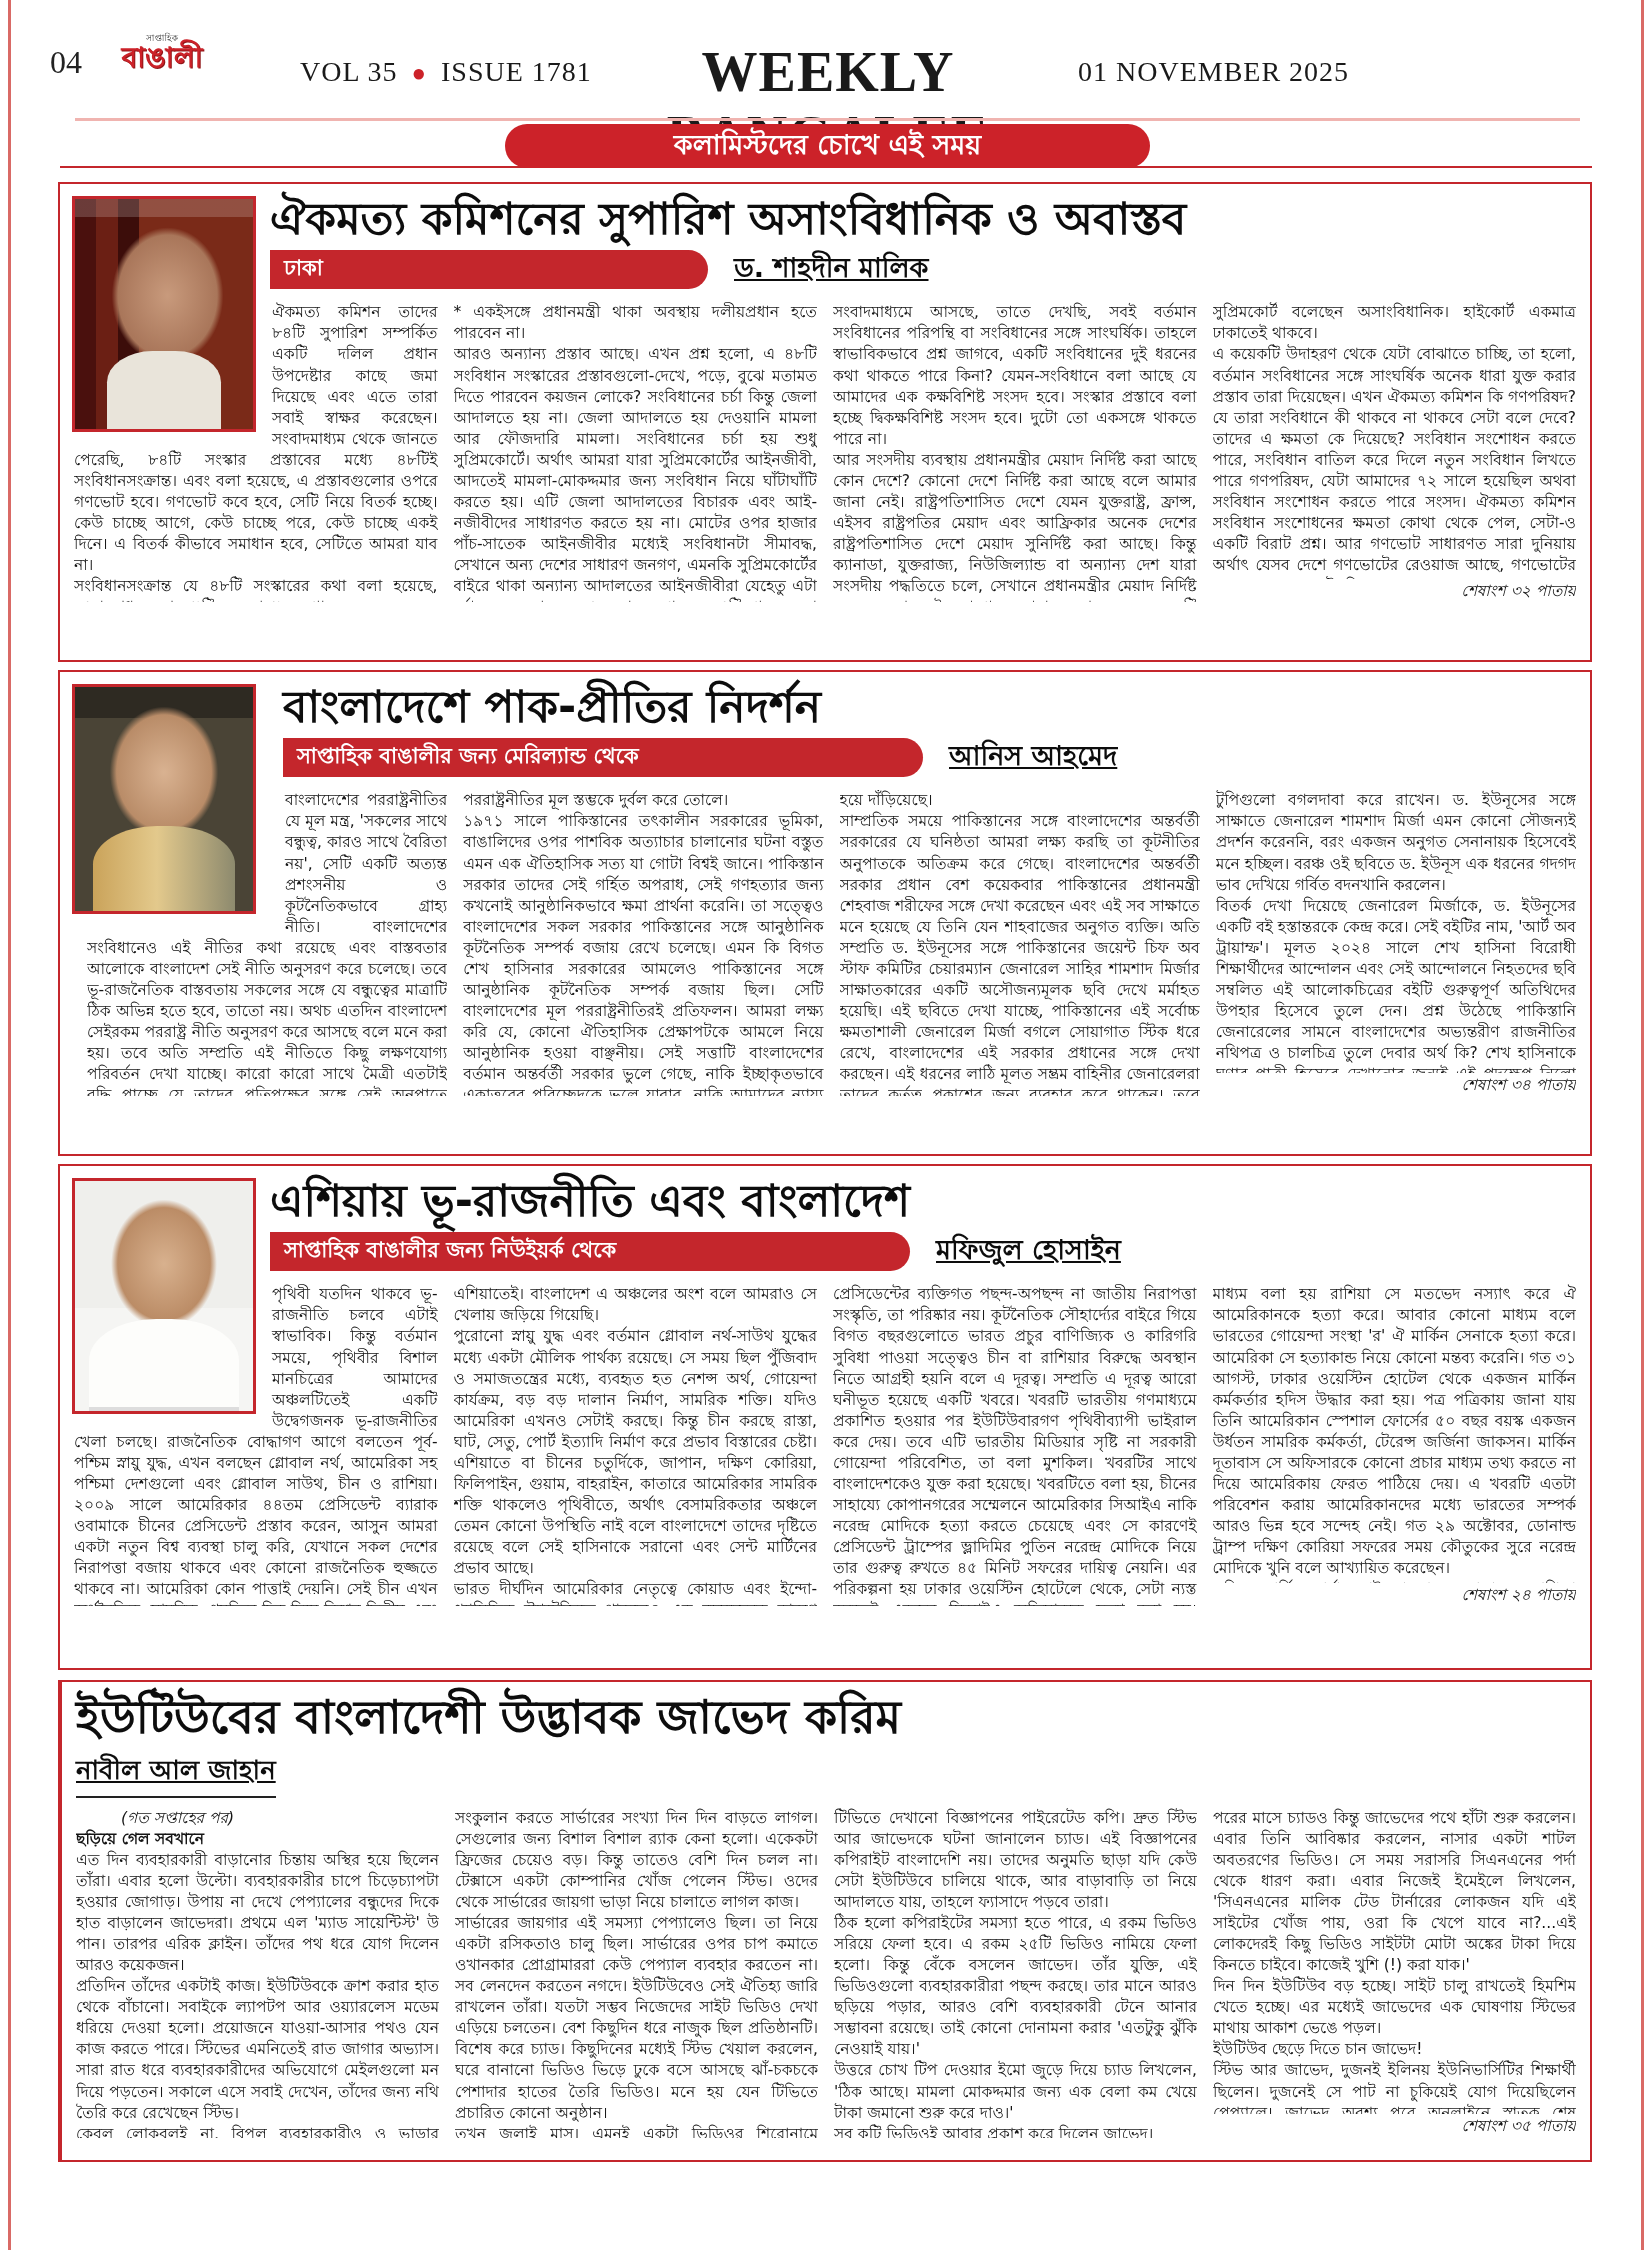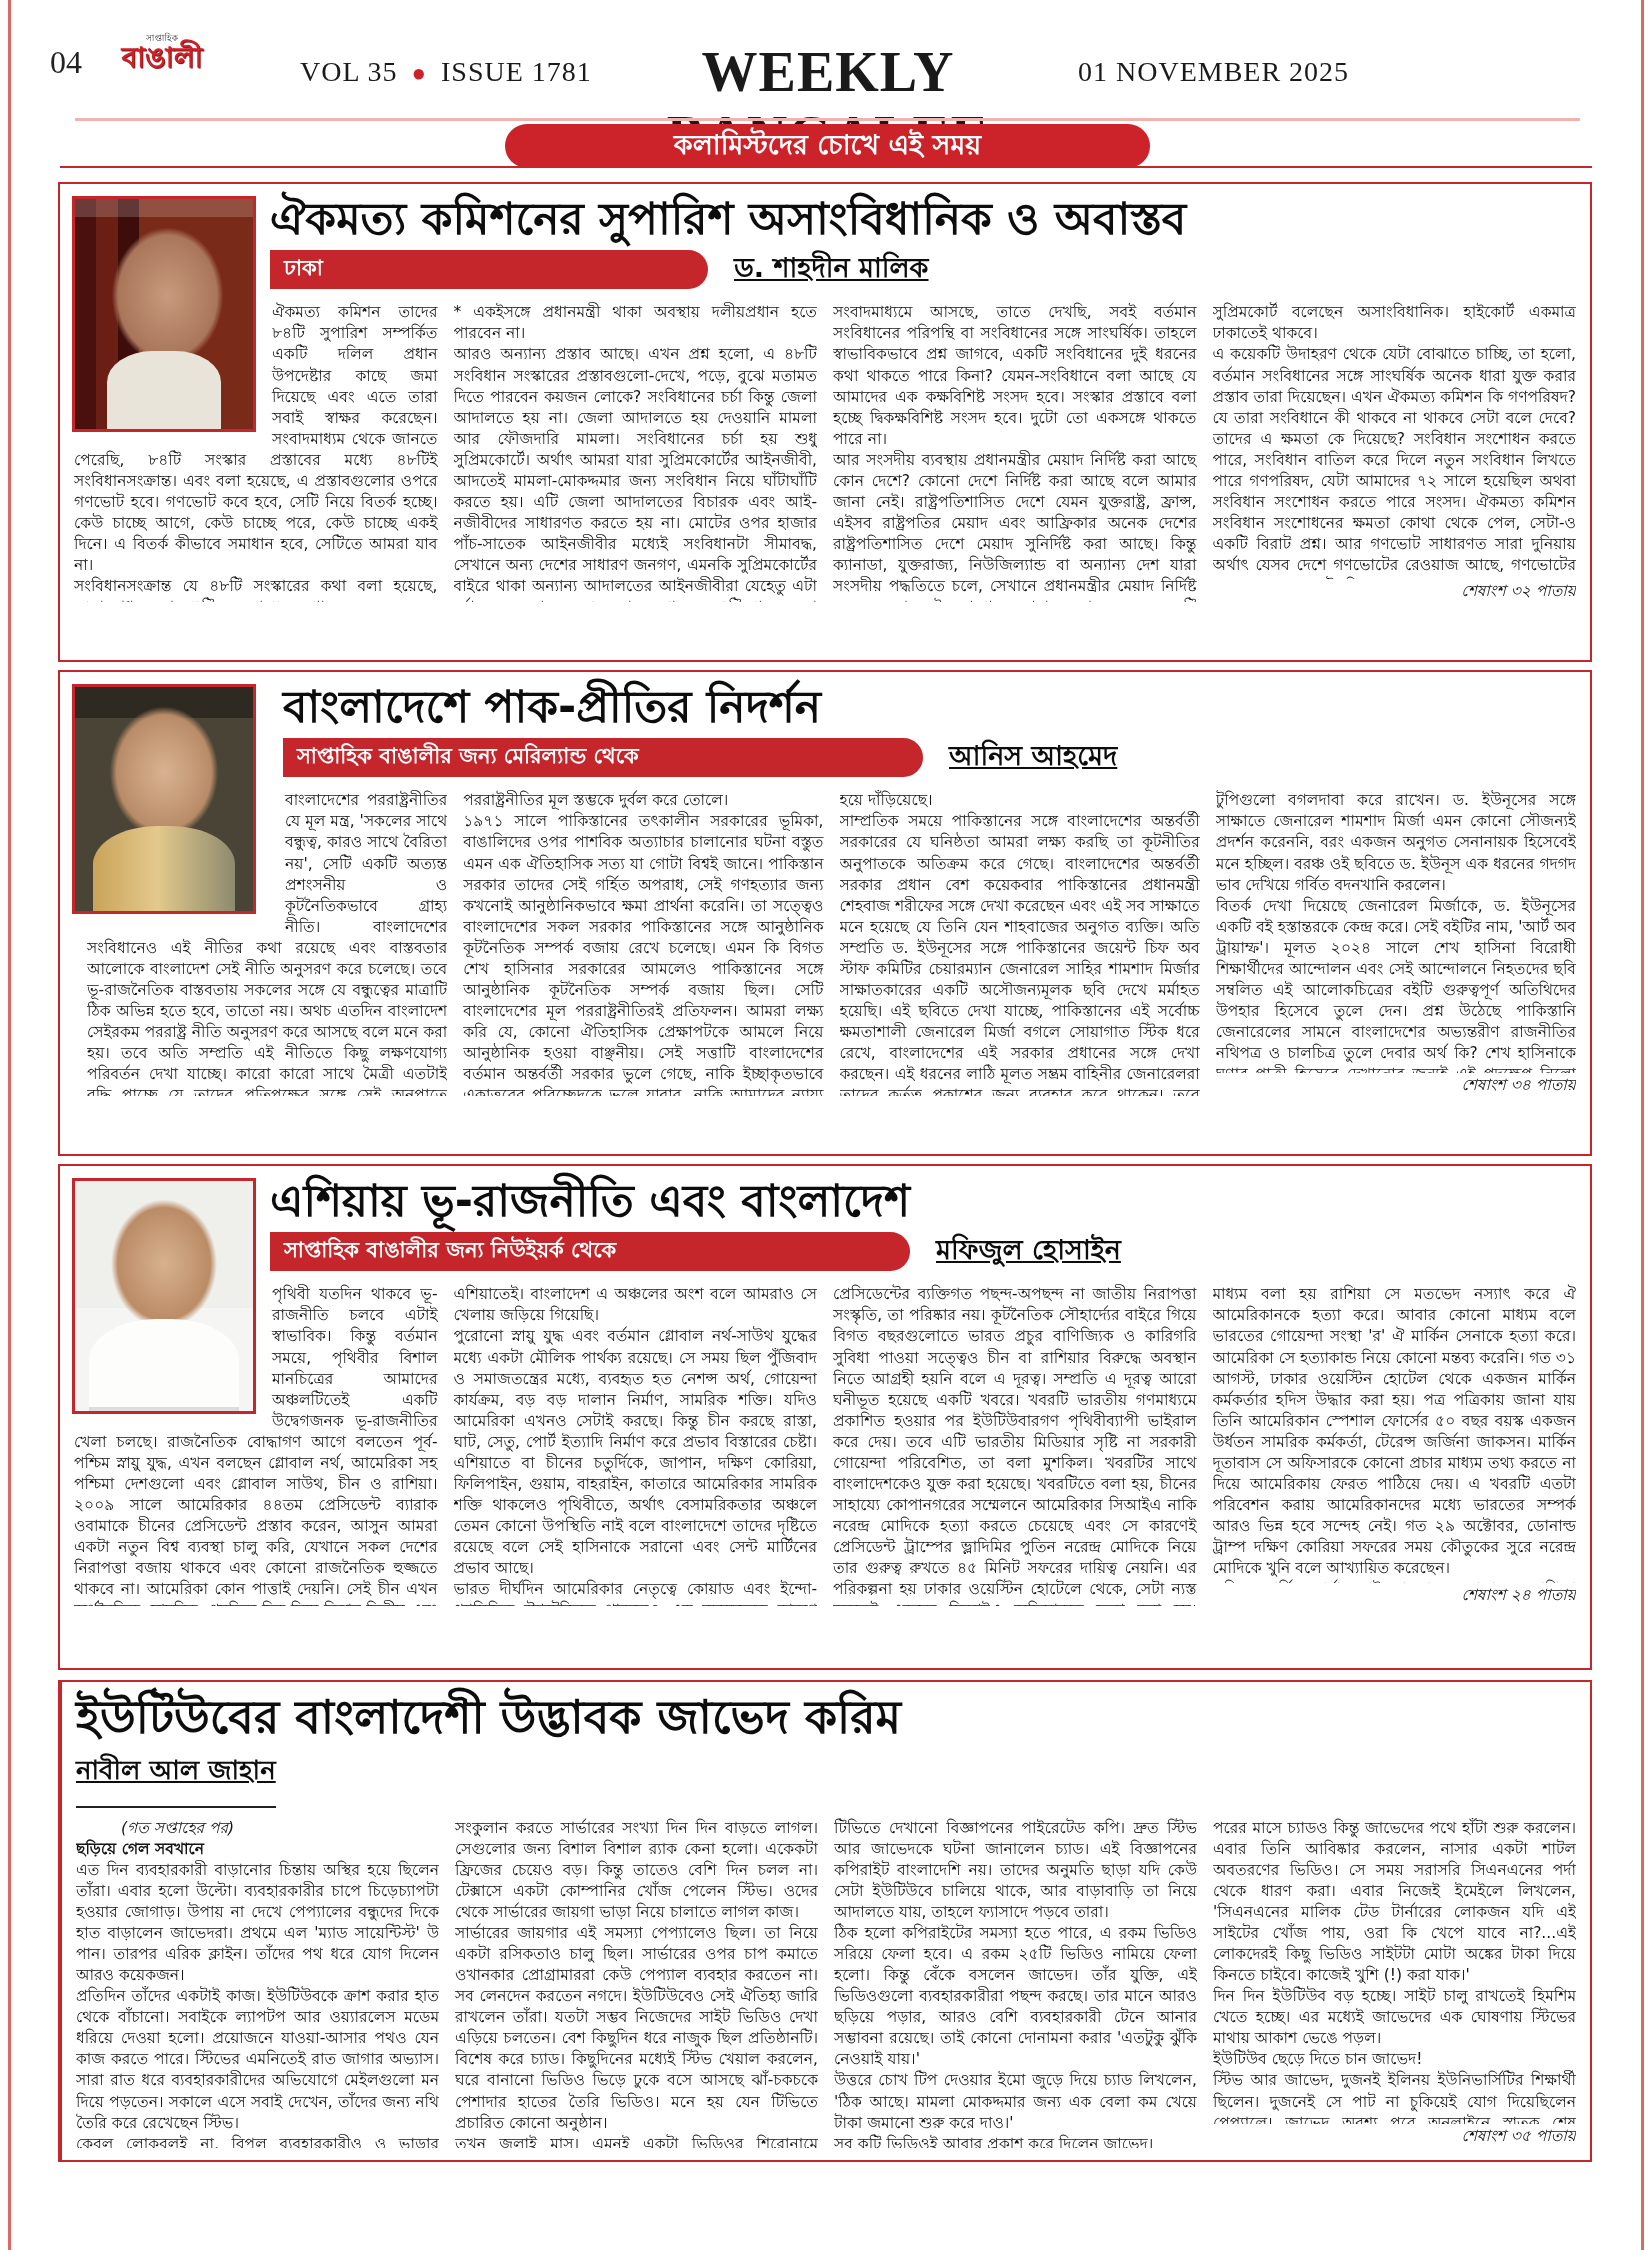--- a/index.html
+++ b/index.html
@@ -50,21 +50,21 @@
 
   .art-head{margin-left:196px;}
   .a4 .art-head{margin-left:0;}
   .headline{font-size:44px;font-weight:bold;line-height:1.12;color:#0d0d0d;letter-spacing:0;}
   .a4 .headline{font-size:46px;}
   .label-row{margin-left:196px;display:flex;align-items:center;gap:26px;margin-top:4px;}
   .label{background:#c4262c;color:#fff;font-weight:bold;font-size:21px;line-height:1;padding:8px 30px 10px 14px;border-radius:0 24px 24px 0;box-sizing:border-box;}
   .a1 .label{min-width:438px;}
   .a2 .label,.a3 .label{min-width:640px;}
   .byline{font-size:27px;font-weight:bold;color:#0d0d0d;text-decoration:underline;}
-  .a4 .byline{display:inline-block;font-size:26px;border-bottom:2px solid #222;margin-top:6px;padding-bottom:12px;}
+  .a4 .byline{display:inline-block;font-size:26px;border-bottom:2px solid #222;margin-top:6px;padding-bottom:2px;}
 
   .body-cols{display:flex;gap:16px;margin-top:10px;}
   .col{flex:1 1 0;font-size:15.5px;line-height:1.36;text-align:justify;overflow:hidden;color:#141414;}
   .col .txt{white-space:pre-line;}
   .a1 .body-cols{height:300px;} .a2 .body-cols{height:306px;} .a3 .body-cols{height:322px;} .a4 .body-cols{height:330px;}
   .spacer{float:left;width:188px;margin:0 10px 6px 0;}
   .a1 .spacer{height:134px;} .a2 .spacer{height:126px;} .a3 .spacer{height:134px;}
   .col.last{display:flex;flex-direction:column;}
   .col.last .txt{flex:1 1 auto;overflow:hidden;}
   .cont{flex:none;text-align:right;font-style:italic;font-size:15.5px;padding-top:2px;}

